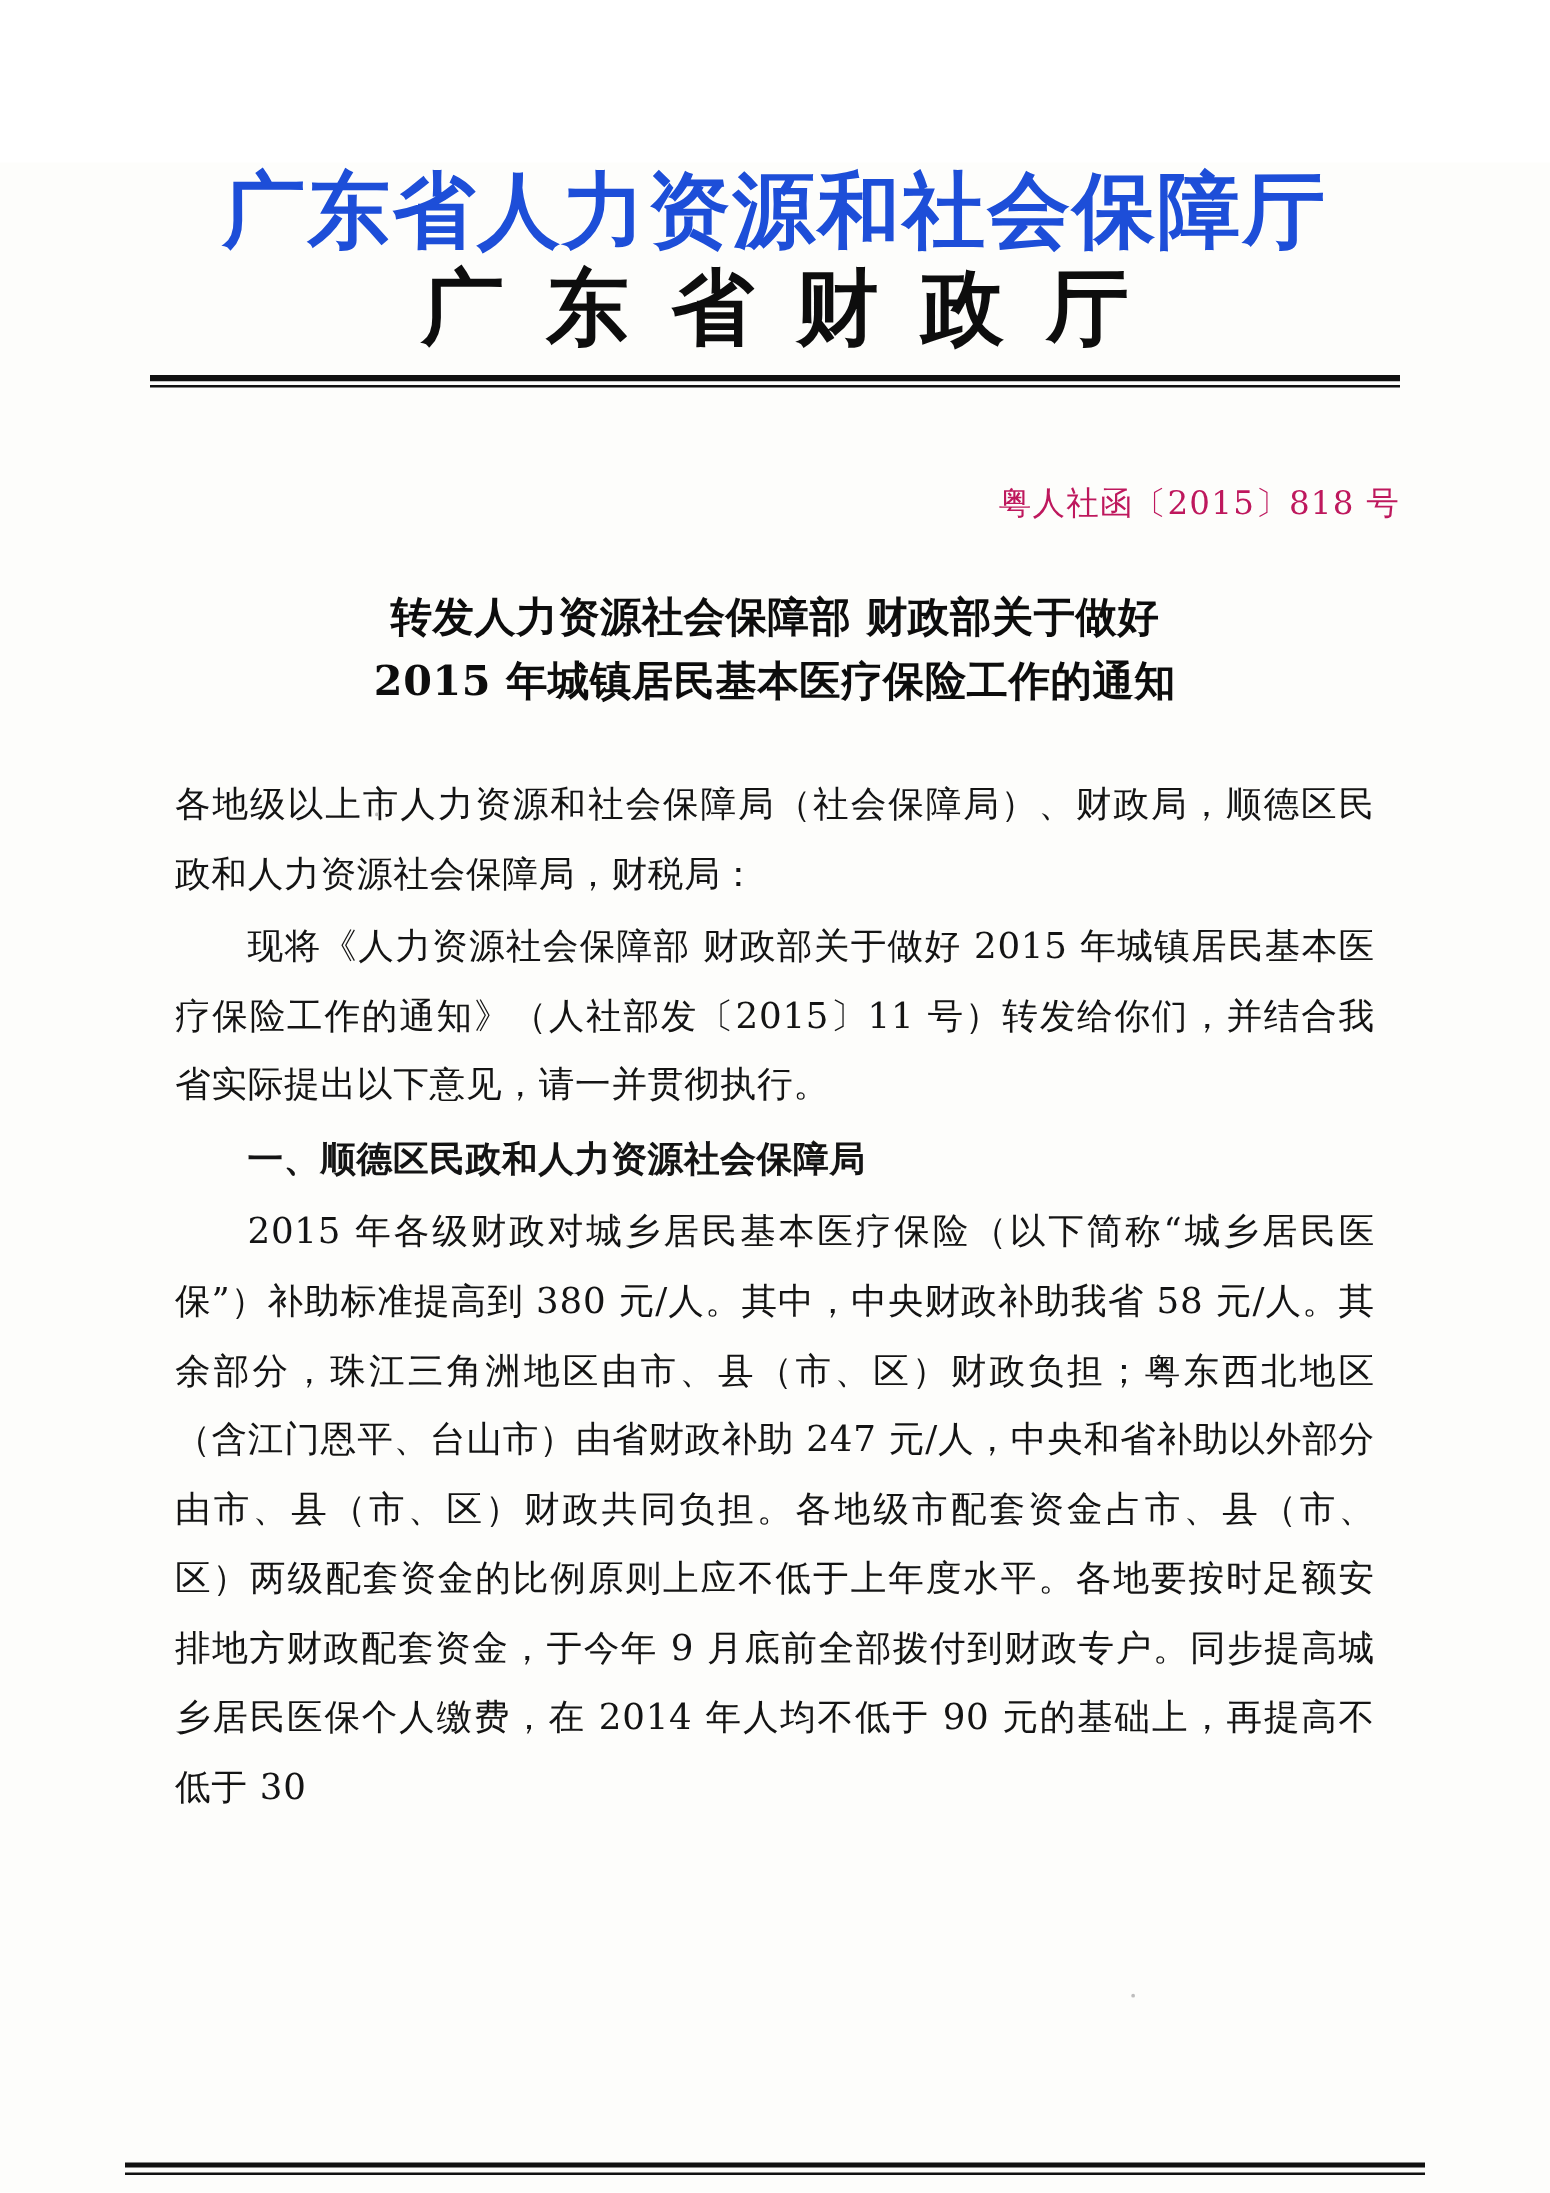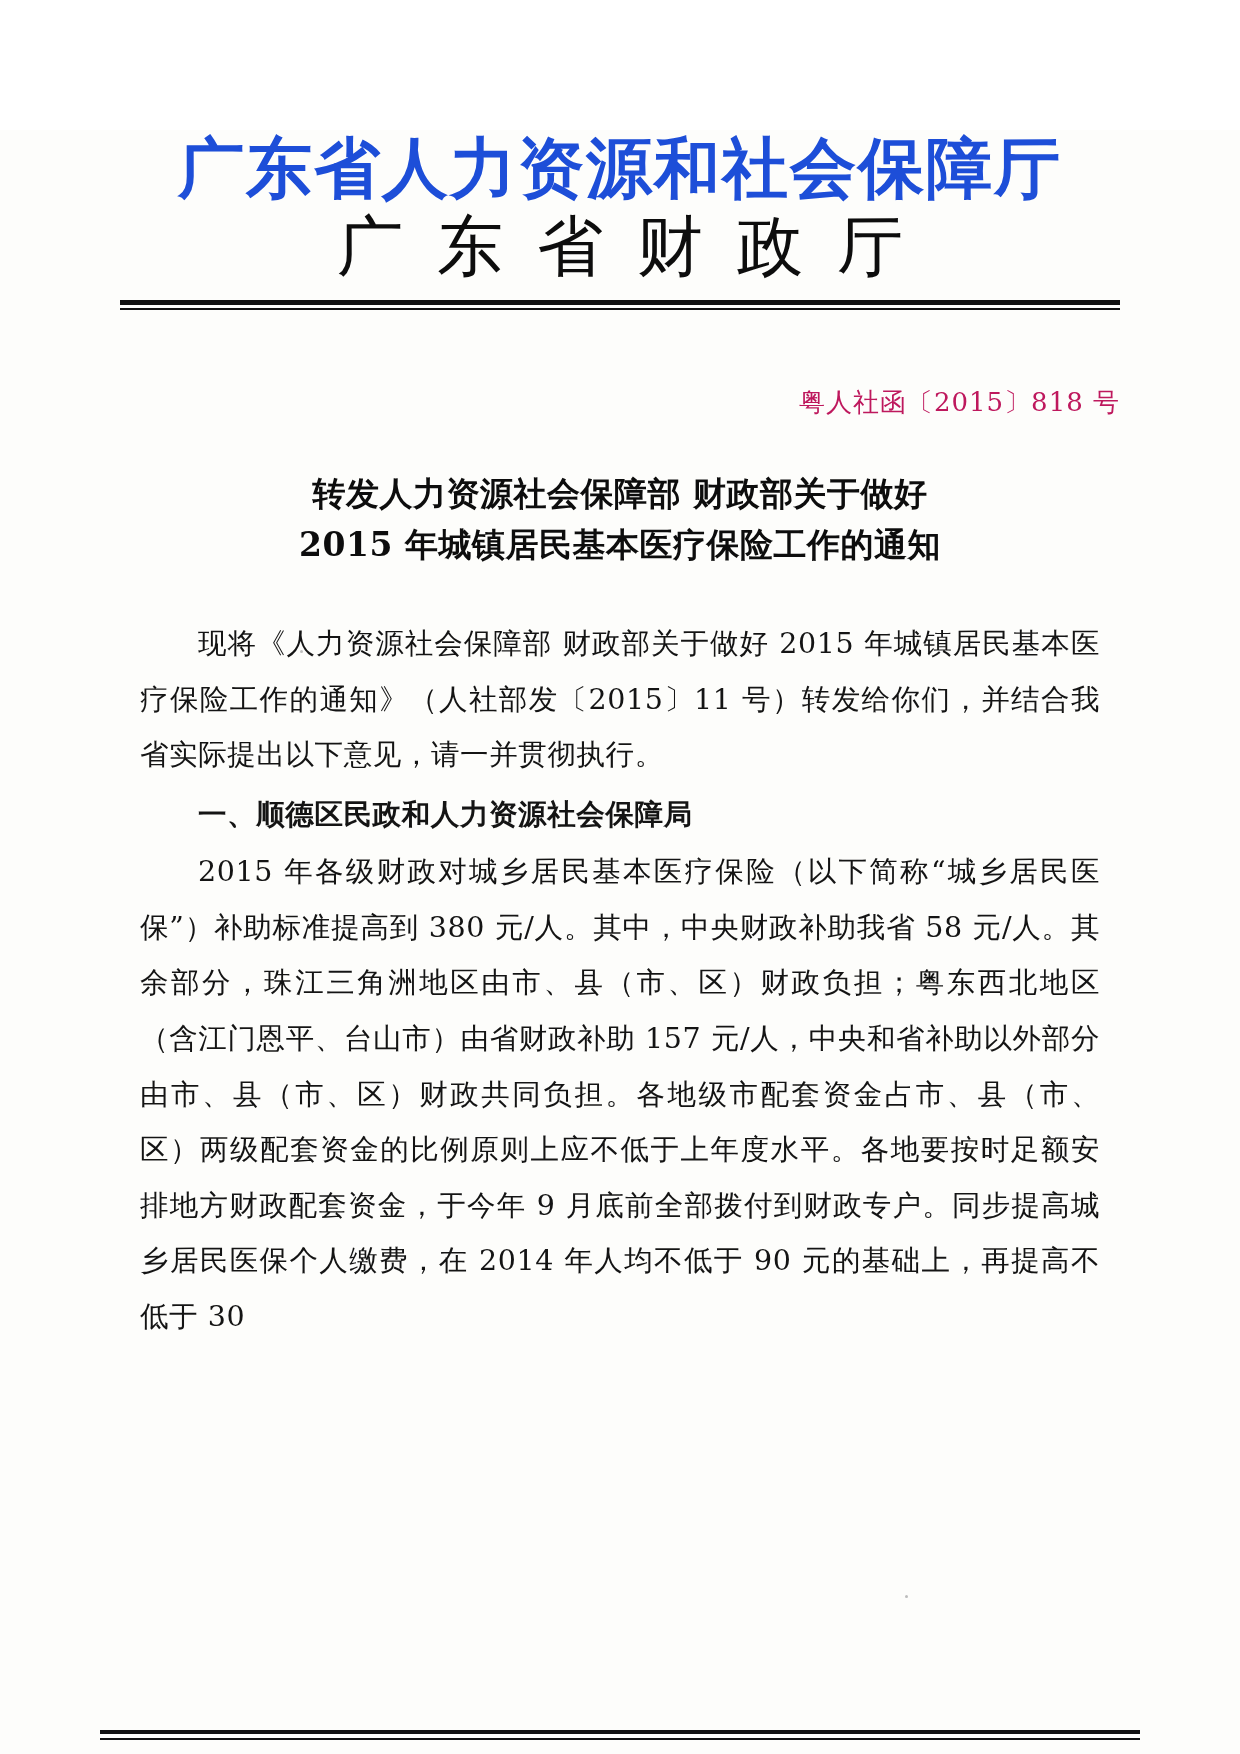--- a/index.html
+++ b/index.html
@@ -33,21 +33,21 @@
     font-family: "DejaVu Serif", "Liberation Serif", serif;
     font-weight: bold;
     font-size: 66px;
     letter-spacing: 2px;
     line-height: 1.18;
     color: #1d4ed8;
     white-space: nowrap;
   }
   .masthead-line2 {
     font-family: "DejaVu Serif", "Liberation Serif", serif;
-    font-weight: normal;
+    font-weight: bold;
     font-size: 66px;
     letter-spacing: 34px;
     line-height: 1.18;
     padding-left: 34px;
     color: #0d0d0d;
     white-space: nowrap;
   }
   .masthead-rule {
     margin: 14px 0 0 0;
     border: none;
@@ -147,22 +147,23 @@
   <div class="docnum-row">
     <span class="docnum">粤人社函〔2015〕818 号</span>
   </div>
 
   <div class="doc-title">
     <span class="tl">转发人力资源社会保障部 财政部关于做好</span>
     <span class="tl">2015 年城镇居民基本医疗保险工作的通知</span>
   </div>
 
   <div class="body-text">
+    <p class="para">各地级以上市人力资源和社会保障局（社会保障局）、财政局，顺德区民政和人力资源社会保障局，财税局：</p>
     <p class="para indent">现将《人力资源社会保障部 财政部关于做好 2015 年城镇居民基本医疗保险工作的通知》（人社部发〔2015〕11 号）转发给你们，并结合我省实际提出以下意见，请一并贯彻执行。</p>
     <p class="para section-head">一、顺德区民政和人力资源社会保障局</p>
-    <p class="para indent">2015 年各级财政对城乡居民基本医疗保险（以下简称“城乡居民医保”）补助标准提高到 380 元/人。其中，中央财政补助我省 58 元/人。其余部分，珠江三角洲地区由市、县（市、区）财政负担；粤东西北地区（含江门恩平、台山市）由省财政补助 157 元/人，中央和省补助以外部分由市、县（市、区）财政共同负担。各地级市配套资金占市、县（市、区）两级配套资金的比例原则上应不低于上年度水平。各地要按时足额安排地方财政配套资金，于今年 9 月底前全部拨付到财政专户。同步提高城乡居民医保个人缴费，在 2014 年人均不低于 90 元的基础上，再提高不低于 30</p>
+    <p class="para indent">2015 年各级财政对城乡居民基本医疗保险（以下简称“城乡居民医保”）补助标准提高到 380 元/人。其中，中央财政补助我省 58 元/人。其余部分，珠江三角洲地区由市、县（市、区）财政负担；粤东西北地区（含江门恩平、台山市）由省财政补助 247 元/人，中央和省补助以外部分由市、县（市、区）财政共同负担。各地级市配套资金占市、县（市、区）两级配套资金的比例原则上应不低于上年度水平。各地要按时足额安排地方财政配套资金，于今年 9 月底前全部拨付到财政专户。同步提高城乡居民医保个人缴费，在 2014 年人均不低于 90 元的基础上，再提高不低于 30</p>
   </div>
 
   <div class="footer-rule"></div>
 
   <div class="speckle" style="left:300px; top:520px;"></div>
   <div class="speckle" style="left:905px; top:1465px;"></div>
 </div>
 
 </body></html>

